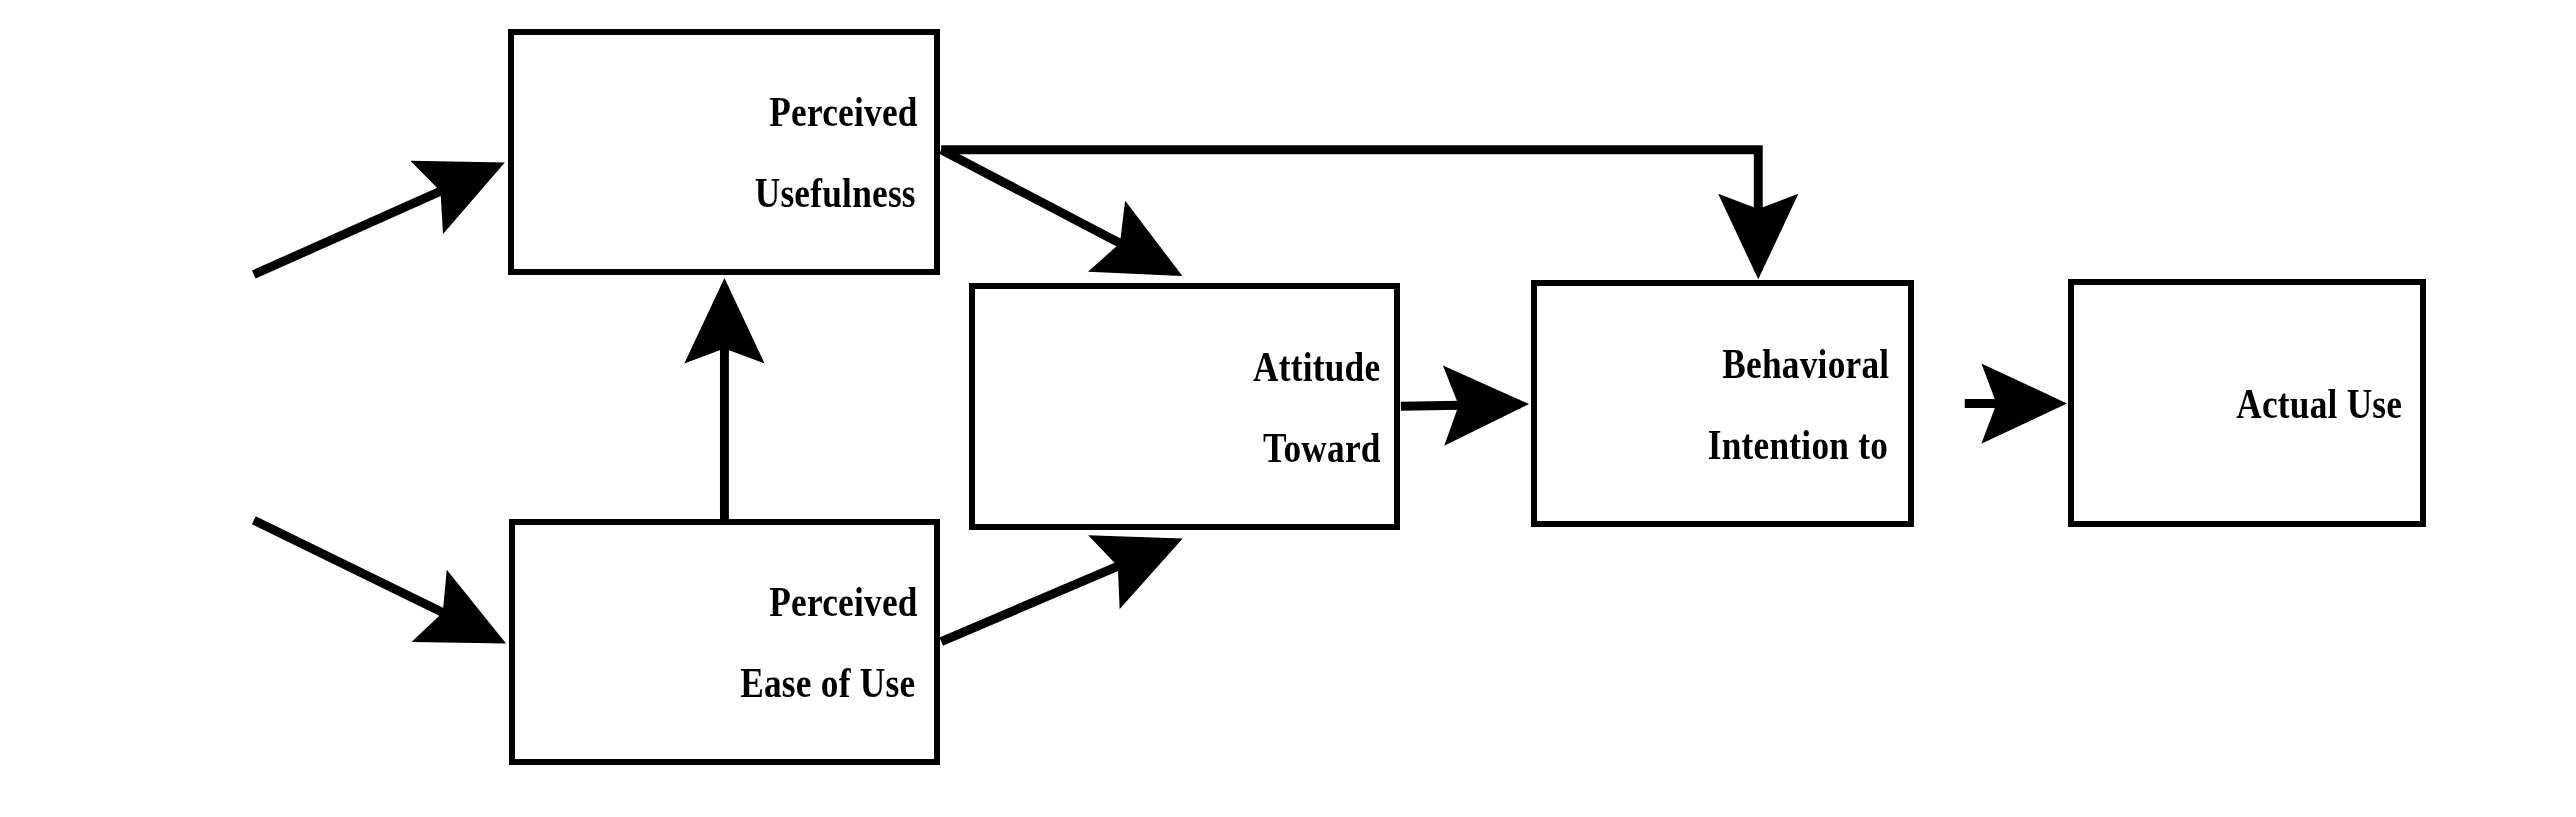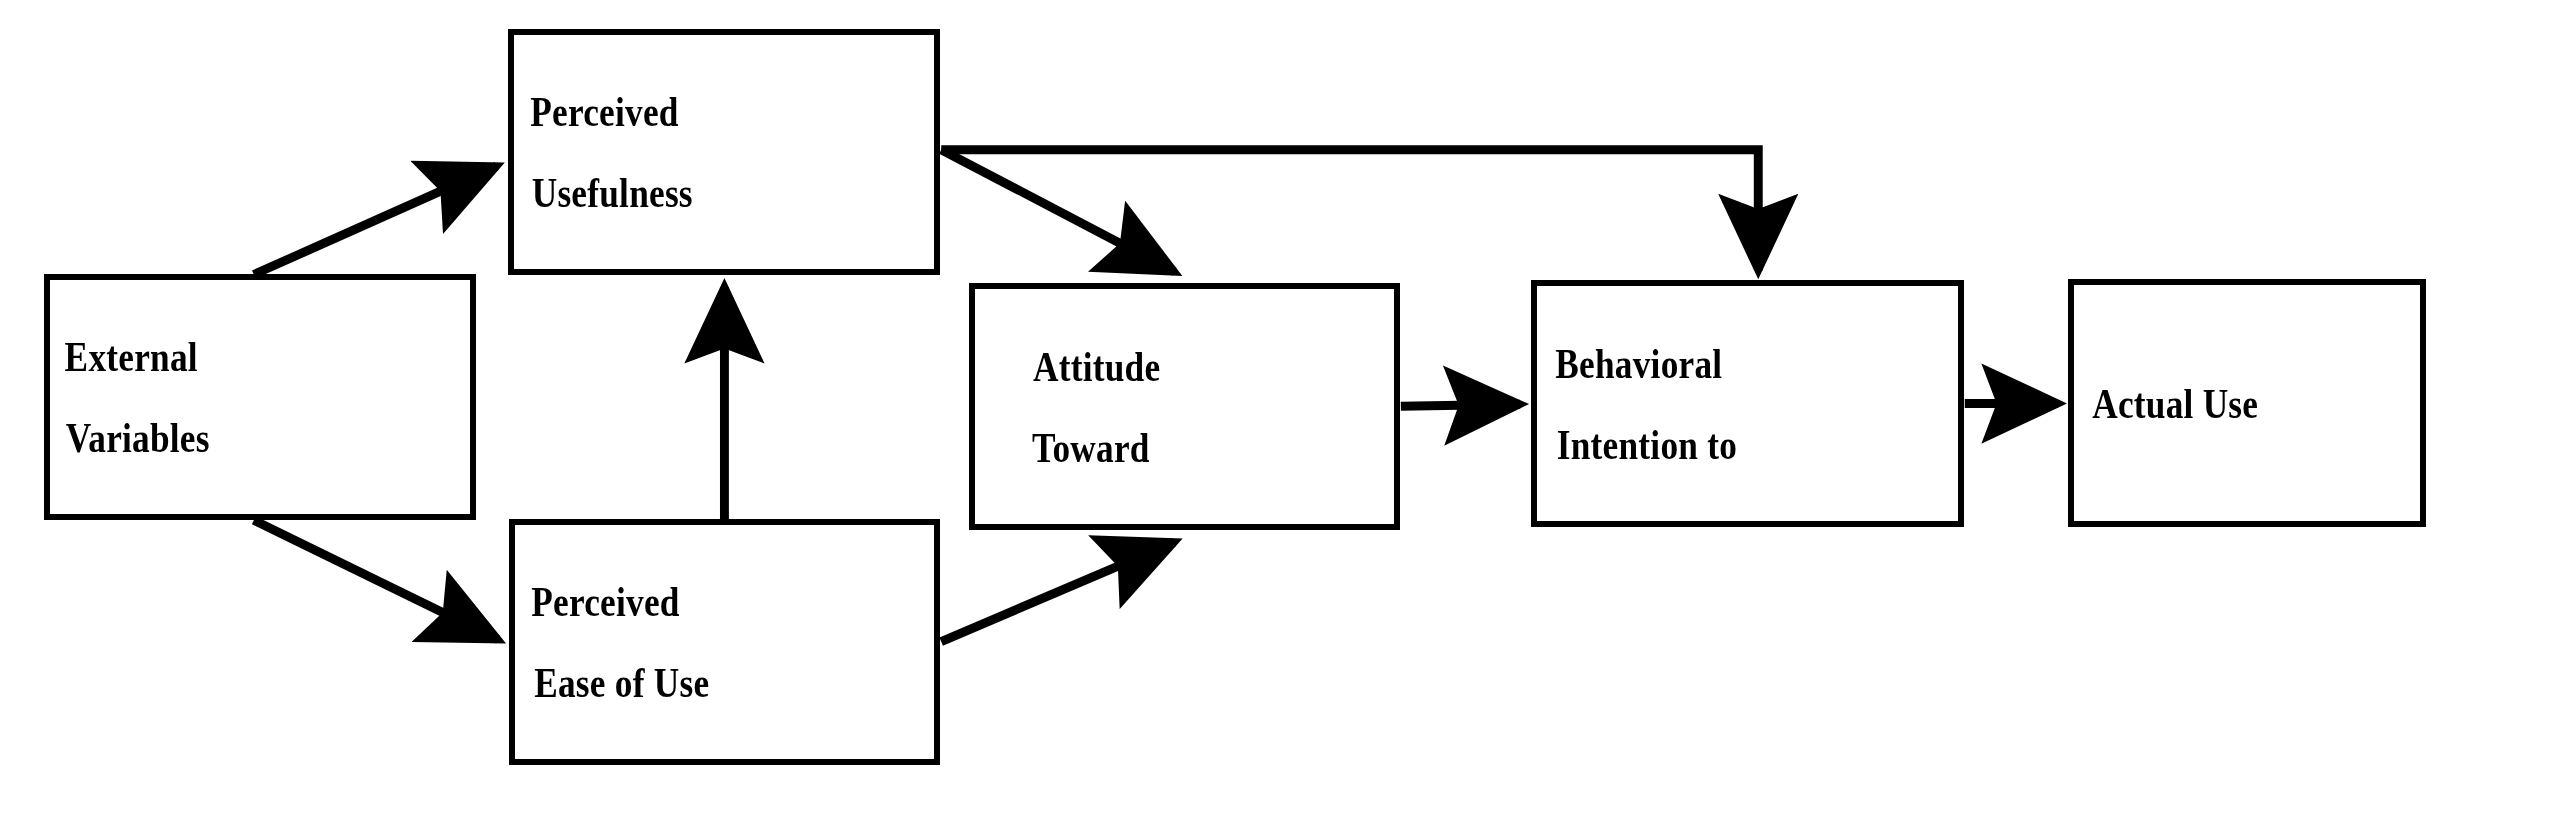--- a/index.html
+++ b/index.html
@@ -26,21 +26,21 @@
     height: 818px;
     pointer-events: none;
   }
   .node {
     position: absolute;
     box-sizing: border-box;
     background: #ffffff;
     border: 6.2px solid #000000;
     display: flex;
     flex-direction: column;
-    align-items: flex-start;
+    align-items: flex-end;
     justify-content: center;
     z-index: 2;
   }
   .node-line {
     font-family: "Liberation Serif", "DejaVu Serif", serif;
     font-weight: bold;
     font-size: 43px;
     line-height: 1.0;
     color: #000000;
     white-space: nowrap;
@@ -48,21 +48,21 @@
     letter-spacing: 0.3px;
   }
   .node-line + .node-line {
     margin-top: 38px;
   }
   
   #node-external-variables { left: 44px;   top: 274px;  width: 432px; height: 246px; }
   #node-perceived-usefulness { left: 508px; top: 29px;   width: 432px; height: 246px; }
   #node-perceived-ease-of-use { left: 509px; top: 519px; width: 431px; height: 246px; }
   #node-attitude-toward   { left: 969px; top: 283px;  width: 431px; height: 247px; padding-left: 44px; }
-  #node-behavioral-intention { left: 1531px; top: 280px; width: 433px; height: 247px; }
+  #node-behavioral-intention { left: 1531px; top: 280px; width: 383px; height: 247px; }
   #node-actual-use        { left: 2068px; top: 279px;  width: 358px; height: 248px; }
 </style>
 </head>
 <body>
 
 <div id="canvas">
 
   <svg id="edge-layer" viewBox="0 0 3755 1192" xmlns="http://www.w3.org/2000/svg">
     <defs>
       <marker id="arrowhead" markerWidth="10" markerHeight="9" refX="8.6" refY="4.5" orient="auto" markerUnits="strokeWidth">
@@ -96,24 +96,20 @@
 
     <g>
       <path d="M 1372 218 L 2563 218 L 2563 394" fill="none" stroke="#000000" stroke-width="13" marker-end="url(#arrowhead)"></path>
     </g>
 
     <g>
       <line x1="2864" y1="588" x2="3000" y2="588" stroke="#000000" stroke-width="13" marker-end="url(#arrowhead)"></line>
     </g>
   </svg>
 
-  <div class="node" id="node-external-variables">
-    <span class="node-line">External</span>
-    <span class="node-line">Variables</span>
-  </div>
 
   <div class="node" id="node-perceived-usefulness">
     <span class="node-line">Perceived</span>
     <span class="node-line">Usefulness</span>
   </div>
 
   <div class="node" id="node-perceived-ease-of-use">
     <span class="node-line">Perceived</span>
     <span class="node-line">Ease of Use</span>
   </div>

